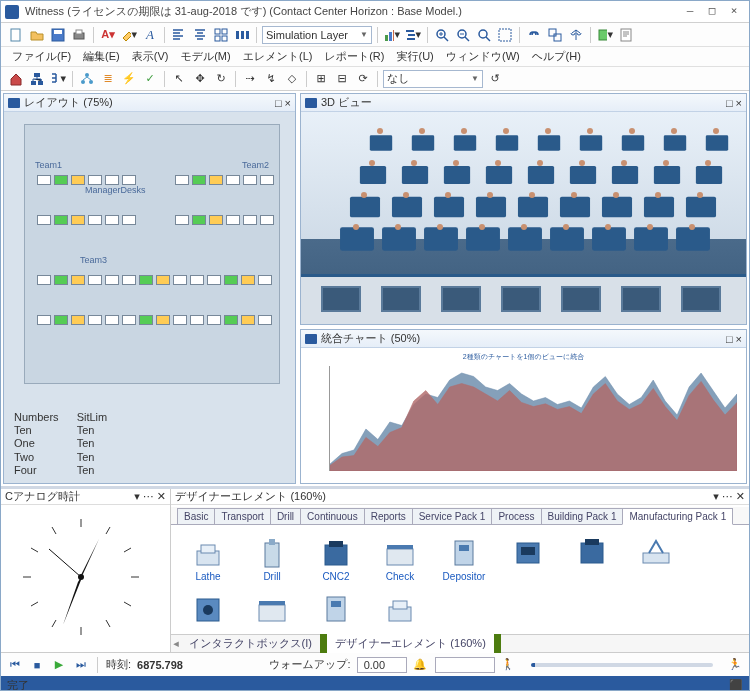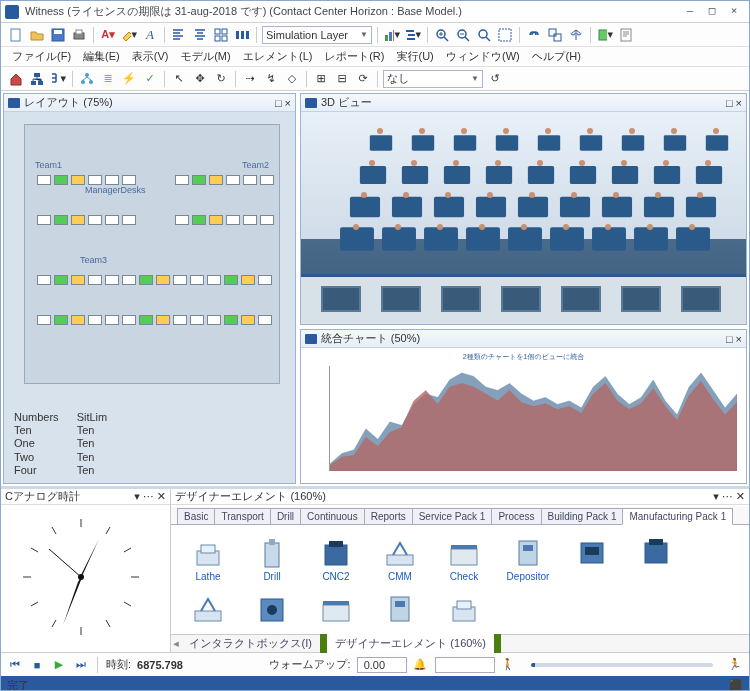--- a/index.html
+++ b/index.html
@@ -562,29 +562,20 @@
             <svg width="34" height="32">
               <rect x="6" y="8" width="22" height="20" fill="#3a6aa0" stroke="#2a5a8e"></rect>
               <rect x="10" y="4" width="14" height="6" fill="#1a3a5e"></rect>
             </svg>
           </div>
           <div class="enm">CNC2</div>
         </div>
         <div class="elem">
           <div class="ico">
             <svg width="34" height="32">
-              <rect x="4" y="18" width="26" height="10" fill="#d8e4f0" stroke="#6a8ab0"></rect>
-              <path d="M10 18 L17 6 L24 18" fill="none" stroke="#4a7ab0" stroke-width="2"></path>
-            </svg>
-          </div>
-          <div class="enm">CMM</div>
-        </div>
-        <div class="elem">
-          <div class="ico">
-            <svg width="34" height="32">
               <rect x="4" y="12" width="26" height="16" fill="#e0e8f0" stroke="#6a8ab0"></rect>
               <rect x="4" y="8" width="26" height="4" fill="#4a7ab0"></rect>
             </svg>
           </div>
           <div class="enm">Check</div>
         </div>
         <div class="elem">
           <div class="ico">
             <svg width="34" height="32">
               <rect x="8" y="4" width="18" height="24" fill="#c0d4e8" stroke="#5a7a9e"></rect>

